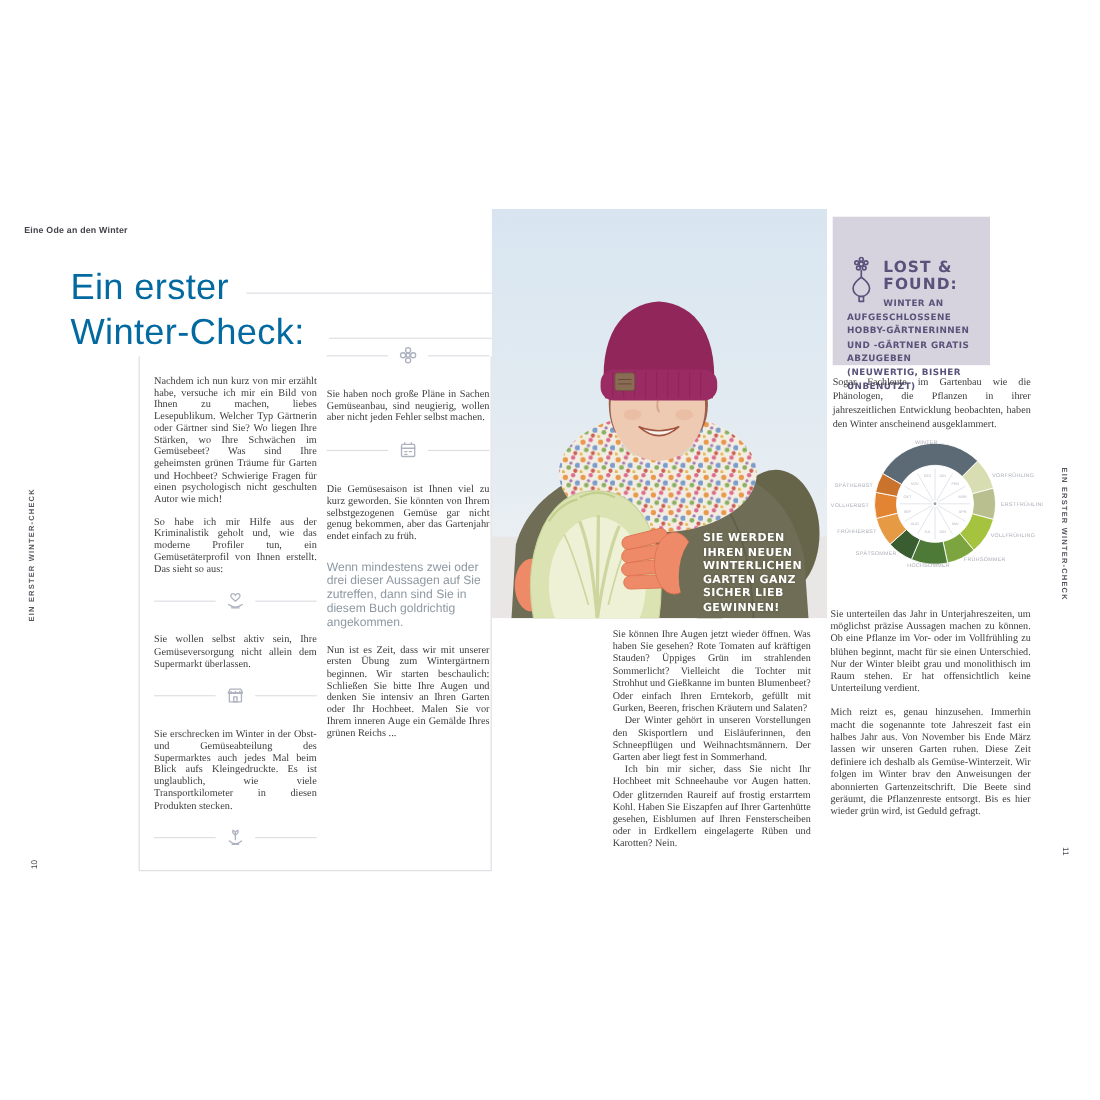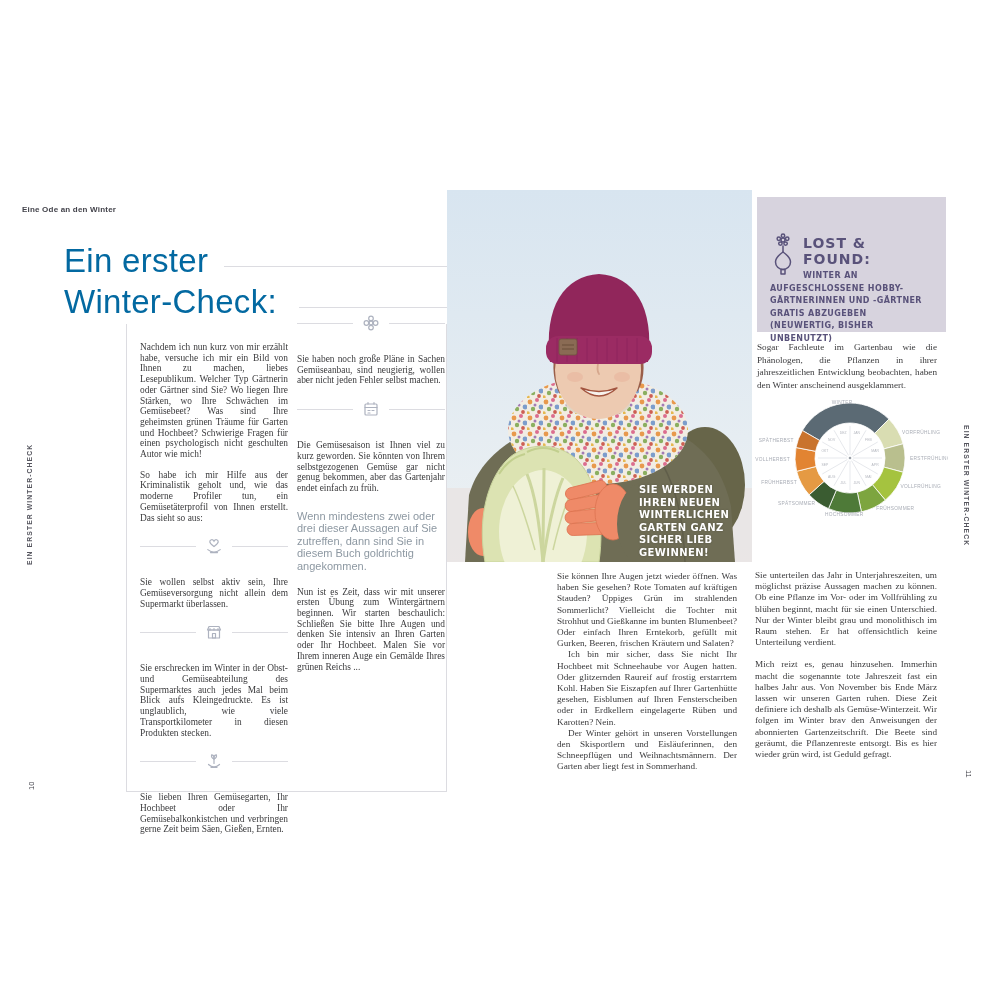--- a/index.html
+++ b/index.html
@@ -85,21 +85,20 @@
         <span class="line"></span>
       <svg width="22" height="22" viewBox="0 0 22 22" fill="none" stroke="#adb2bf" stroke-width="1.2" stroke-linecap="round">
         <path d="M11,13.5 V8.5"></path>
         <path d="M11,9 C9,8.4 7.8,6.5 8.8,4.8 C10.6,5.2 11.3,7.2 11,9 Z"></path>
         <path d="M11,9 C13,8.4 14.2,6.5 13.2,4.8 C11.4,5.2 10.7,7.2 11,9 Z"></path>
         <path d="M5.5,14.5 Q11,19.5 16.5,14.5"></path>
         <path d="M8,17.5 H14"></path>
       </svg>
       <span class="line"></span>
       </div>
-    <p class="body-txt">Sie lieben Ihren Gemüsegarten, Ihr Hochbeet oder Ihr Gemüsebalkonkistchen und verbringen gerne Zeit beim Säen, Gießen, Ernten.</p>
   </div>
 
   <div class="abs" style="left:297px;top:312px;width:148px">
     <div class="icon-row" style="margin-top:0">
         <span class="line"></span>
       <svg width="22" height="22" viewBox="0 0 22 22" fill="none" stroke="#adb2bf" stroke-width="1.2">
         <circle cx="11" cy="11" r="1.8"></circle>
         <circle cx="11" cy="6.4" r="2.3"></circle>
         <circle cx="15.6" cy="11" r="2.3"></circle>
         <circle cx="11" cy="15.6" r="2.3"></circle>
@@ -194,25 +193,25 @@
         <rect x="120" y="333" width="40" height="12" rx="6" transform="rotate(-2 140 339)"></rect>
         <ellipse cx="166" cy="322" rx="18" ry="28"></ellipse>
       </g>
       <ellipse cx="198" cy="334" rx="28" ry="42" fill="#6f6d55"></ellipse>
     </svg>
     <div class="abs photo-caption hand-caps" style="left:192px;top:283px;width:110px">SIE WERDEN IHREN NEUEN WINTERLICHEN GARTEN GANZ SICHER LIEB GEWINNEN!</div>
   </div>
 
   <div class="abs" style="left:557px;top:571px;width:180px">
     <p class="body-sm">Sie können Ihre Augen jetzt wieder öffnen. Was haben Sie gesehen? Rote Tomaten auf kräftigen Stauden? Üppiges Grün im strahlenden Sommerlicht? Vielleicht die Tochter mit Strohhut und Gießkanne im bunten Blumenbeet? Oder einfach Ihren Erntekorb, gefüllt mit Gurken, Beeren, frischen Kräutern und Salaten?</p>
+    <p class="body-sm indent">Der Winter gehört in unseren Vorstellungen den Skisportlern und Eisläuferinnen, den Schneepflügen und Weihnachtsmännern. Der Garten aber liegt fest in Sommerhand.</p>
     <p class="body-sm indent">Ich bin mir sicher, dass Sie nicht Ihr Hochbeet mit Schneehaube vor Augen hatten. Oder glitzernden Raureif auf frostig erstarrtem Kohl. Haben Sie Eiszapfen auf Ihrer Gartenhütte gesehen, Eisblumen auf Ihren Fensterscheiben oder in Erdkellern eingelagerte Rüben und Karotten? Nein.</p>
-    <p class="body-sm indent">Der Winter gehört in unseren Vorstellungen den Skisportlern und Eisläuferinnen, den Schneepflügen und Weihnachtsmännern. Der Garten aber liegt fest in Sommerhand.</p>
-  </div>
-
-  <div class="abs lostfound" style="left:757px;top:197px;width:189px;height:135px">
+  </div>
+
+  <div class="abs lostfound" style="left:757px;top:197px;width:143px;height:135px">
     <svg class="lf-icon" width="26" height="44" viewBox="0 0 26 44" fill="none" stroke="#59527a" stroke-width="1.5" stroke-linecap="round" stroke-linejoin="round">
       <circle cx="13" cy="7" r="2"></circle>
       <circle cx="13" cy="2.8" r="1.7"></circle>
         <circle cx="17.2" cy="5.8" r="1.7"></circle>
         <circle cx="15.6" cy="10.6" r="1.7"></circle>
       <circle cx="10.4" cy="10.6" r="1.7"></circle>
         <circle cx="8.8" cy="5.8" r="1.7"></circle>
       <path d="M13,13 V19"></path>
       <path d="M13,19 C8,22.5 5.5,25.8 5.5,29 A7.5,7.5 0 0 0 20.5,29 C20.5,25.8 18,22.5 13,19 Z"></path>
       <path d="M11,36.5 H15 V41 H11 Z"></path>
@@ -265,18 +264,18 @@
       <text x="148.60348674877315" y="96.23797650080942" text-anchor="start" font-size="4.8" letter-spacing="0.3" fill="#a9adb6" font-family="Liberation Sans, sans-serif">VOLLFRÜHLING</text>
       <text x="124.30226880734465" y="117.92764277795001" text-anchor="start" font-size="4.8" letter-spacing="0.3" fill="#a9adb6" font-family="Liberation Sans, sans-serif">FRÜHSOMMER</text>
       <text x="92.24925484878656" y="123.72377190203073" text-anchor="middle" font-size="4.8" letter-spacing="0.3" fill="#a9adb6" font-family="Liberation Sans, sans-serif">HOCHSOMMER</text>
       <text x="63.157822657343615" y="112.84693110137916" text-anchor="end" font-size="4.8" letter-spacing="0.3" fill="#a9adb6" font-family="Liberation Sans, sans-serif">SPÄTSOMMER</text>
       <text x="45.02314442846439" y="92.16829376715347" text-anchor="end" font-size="4.8" letter-spacing="0.3" fill="#a9adb6" font-family="Liberation Sans, sans-serif">FRÜHHERBST</text>
       <text x="38.02056050146656" y="69.3706168984724" text-anchor="end" font-size="4.8" letter-spacing="0.3" fill="#a9adb6" font-family="Liberation Sans, sans-serif">VOLLHERBST</text>
       <text x="41.79966864509614" y="50.487557124431966" text-anchor="end" font-size="4.8" letter-spacing="0.3" fill="#a9adb6" font-family="Liberation Sans, sans-serif">SPÄTHERBST</text>
     </svg>
 
 
-  <div class="abs" style="left:755px;top:570px;width:182px">
+  <div class="abs" style="left:755px;top:553px;width:182px">
     <p class="body-sm">Sie unterteilen das Jahr in Unterjahreszeiten, um möglichst präzise Aussagen machen zu können. Ob eine Pflanze im Vor- oder im Vollfrühling zu blühen beginnt, macht für sie einen Unterschied. Nur der Winter bleibt grau und monolithisch im Raum stehen. Er hat offensichtlich keine Unterteilung verdient.</p>
     <p class="body-sm" style="margin-top:11px">Mich reizt es, genau hinzusehen. Immerhin macht die sogenannte tote Jahreszeit fast ein halbes Jahr aus. Von November bis Ende März lassen wir unseren Garten ruhen. Diese Zeit definiere ich deshalb als Gemüse-Winterzeit. Wir folgen im Winter brav den Anweisungen der abonnierten Gartenzeitschrift. Die Beete sind geräumt, die Pflanzenreste entsorgt. Bis es hier wieder grün wird, ist Geduld gefragt.</p>
   </div>
 
 </div>
 
 </body></html>

